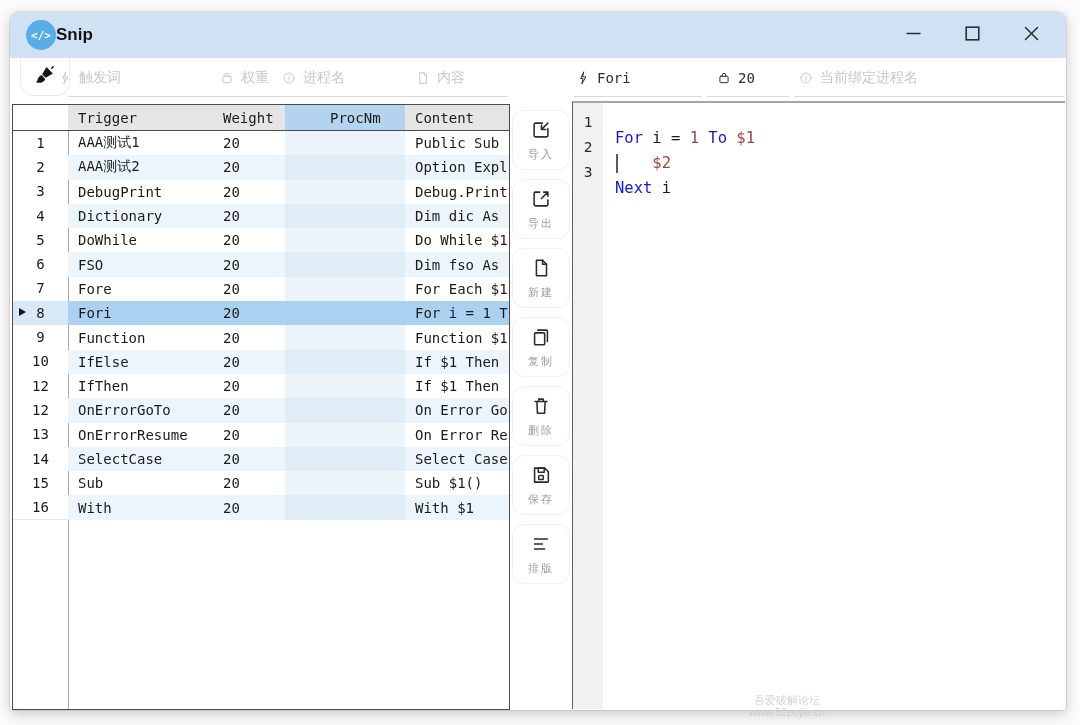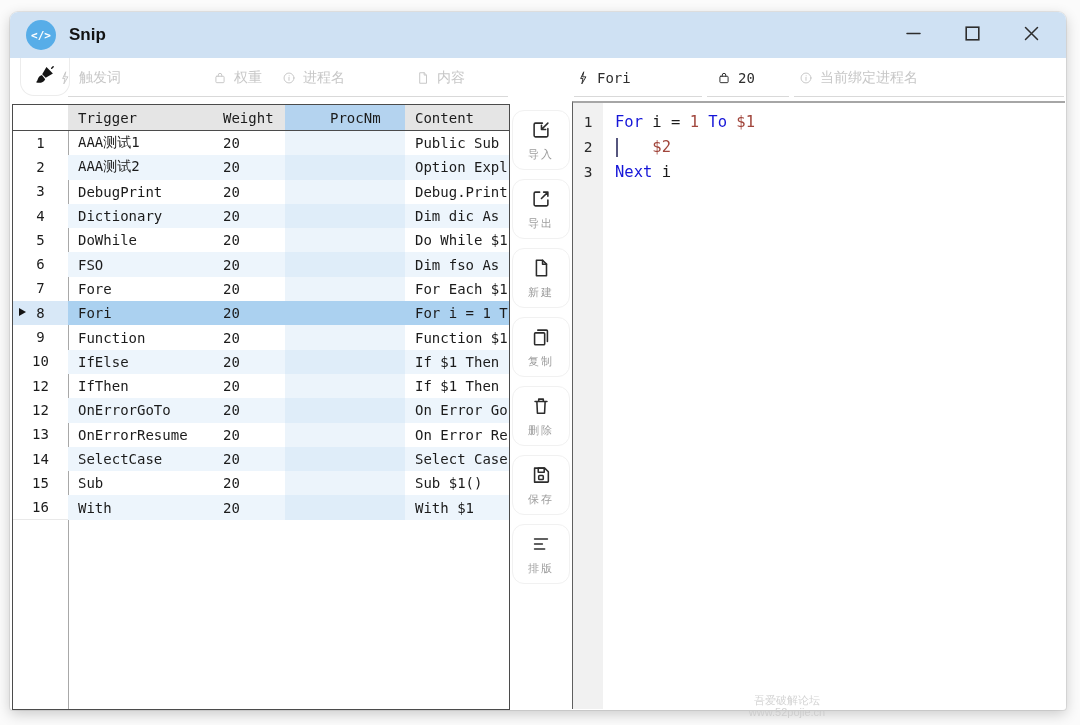--- a/index.html
+++ b/index.html
@@ -5,36 +5,36 @@
   html,body{margin:0;padding:0;background:#fafafa;}
   .stage{position:relative;width:1080px;height:725px;background:#fbfbfb;overflow:hidden;
          font-family:"Liberation Sans",sans-serif;}
   .window{position:absolute;left:10px;top:12px;width:1056px;height:698px;background:#fff;
           border-radius:8px 8px 3px 3px;
           box-shadow:0 0 0 1px rgba(0,0,0,.07),0 4px 14px rgba(0,0,0,.20);}
   
   .titlebar{height:46px;background:#cfe1f3;border-radius:8px 8px 0 0;display:flex;align-items:center;padding:0 0 0 16px;}
   .appicon{width:30px;height:30px;border-radius:50%;background:#57ade8;color:#fff;display:flex;align-items:center;
            justify-content:center;font-family:"DejaVu Sans Mono",monospace;font-size:11px;font-weight:bold;flex:0 0 auto;}
-  .apptitle{margin-left:13px;font-size:17px;font-weight:600;color:#121212;}
+  .apptitle{margin-left:0;font-size:17px;font-weight:600;color:#121212;}
   .wctrls{margin-left:auto;display:flex;align-items:center;gap:42px;padding-right:26px;}
   .wbtn{width:17px;height:17px;display:flex;align-items:center;justify-content:center;color:#2d2d2d;cursor:default;}
   .wbtn svg{width:17px;height:17px;}
   
   .filterbar{position:relative;height:42px;background:#fff;}
   .brushbtn{position:absolute;left:10px;top:0;width:48px;height:37px;border:1px solid #ececec;border-top:none;
             border-radius:0 0 14px 14px;display:flex;align-items:center;justify-content:center;background:#fff;}
   .brushbtn svg{width:22px;height:22px;}
   .field{position:absolute;top:8px;height:24px;display:flex;align-items:center;gap:7px;
          font-family:"DejaVu Sans Mono",monospace;font-size:14px;white-space:nowrap;}
   .field .fic{display:flex;align-items:center;}
   .field .fic svg{width:14px;height:14px;}
   .field.placeholder{color:#c7c7c7;}
   .field.value{color:#2e2e2e;}
-  .fp-trigger{left:48px;}  .fp-weight{left:203px;} .fp-procname{left:272px;} .fp-content{left:406px;}
+  .fp-trigger{left:48px;}  .fp-weight{left:210px;} .fp-procname{left:272px;} .fp-content{left:406px;}
   .fp-trigger-value{left:566px;} .fp-weight-value{left:707px;} .fp-procname-bind{left:789px;}
   .uline{position:absolute;top:38px;height:1px;background:#d9d9d9;}
   .ul-left{left:58px;width:440px;}
   .ul-r1{left:564px;width:128px;}
   .ul-r2{left:697px;width:82px;}
   .ul-r3{left:784px;width:270px;}
   
   .main{position:absolute;left:0;top:88px;right:0;bottom:0;}
   
   .gridtable{position:absolute;left:2px;top:4px;width:496px;bottom:0;border:1px solid #4b4b4b;background:#fff;
@@ -57,21 +57,21 @@
   .sidebar{position:absolute;left:500px;top:10px;width:62px;display:flex;flex-direction:column;align-items:center;}
   .sbtn{width:56px;height:58px;margin-bottom:9px;border:1px solid #f1f1f1;border-radius:12px;background:#fff;
         display:flex;flex-direction:column;align-items:center;justify-content:center;gap:2px;}
   .sbtn svg{width:22px;height:22px;color:#2c2c2c;}
   .sbtn .lab{font-size:11px;color:#9c9c9c;letter-spacing:2px;}
   
   .editor{position:absolute;left:562px;top:1px;right:1px;bottom:1px;border-top:2px solid #a6a6a6;
           border-left:1px solid #5f5f5f;display:flex;background:#fff;}
   .egutter{width:30px;background:#f1f1f1;padding-top:7px;text-align:center;
            font-family:"DejaVu Sans Mono",monospace;font-size:14.5px;color:#2a2a2a;line-height:25px;}
-  .ecode{flex:1;padding:7px 0 0 12px;font-family:"DejaVu Sans Mono",monospace;font-size:15.5px;line-height:25px;
+  .ecode{flex:1;padding:23px 0 0 12px;font-family:"DejaVu Sans Mono",monospace;font-size:15.5px;line-height:25px;
          color:#1a1a1a;}
   .eline{position:relative;white-space:pre;height:25px;}
   .tok-kw{color:#1616d8;} .tok-lit{color:#a1463c;} .tok-tx{color:#1a1a1a;}
   .caret{position:absolute;left:1px;top:3px;width:2px;height:19px;background:#56567e;}
   
   .watermark{position:absolute;left:712px;top:682px;width:130px;text-align:center;font-size:11px;line-height:12px;
              color:#c9c9c9;opacity:.8;pointer-events:none;}
 </style>
 </head>
 <body>

